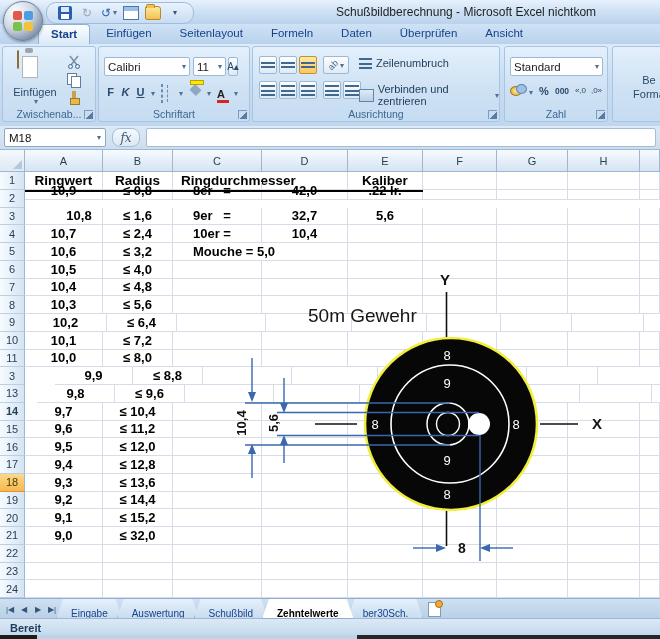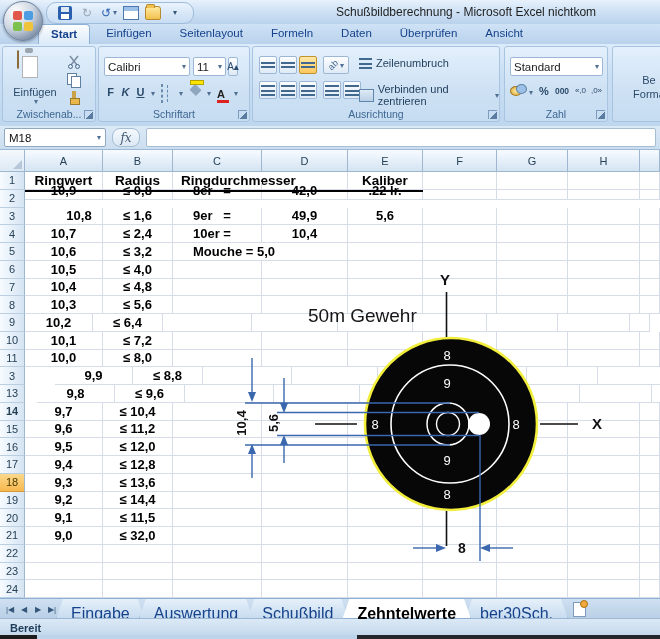--- a/index.html
+++ b/index.html
@@ -134,21 +134,21 @@
 
   
   #diagram{left:230px;top:108px;width:430px;height:320px;}
 
   
   #tabbar{left:0;top:598px;width:660px;height:20px;background:linear-gradient(#cfe0f1,#b9cfe6);
     border-top:1px solid #8eb0d4;display:flex;align-items:stretch;}
   #navbtns{display:flex;align-items:center;gap:2px;padding:0 4px;}
   .navbtn{font-size:8px;color:#33567a;width:12px;text-align:center;}
   #sheettabs{display:flex;align-items:stretch;}
-  .stab{padding:12px 14px 2px;font-size:16px;color:#15428b;
+  .stab{padding:12px 14px 2px;font-size:10px;color:#15428b;
     background:linear-gradient(#e6f0fa,#c8dcf0);border:1px solid #8db0d3;border-top:none;
     clip-path:polygon(7px 0,calc(100% - 7px) 0,100% 100%,0 100%);
     margin-left:-6px;display:flex;align-items:center;}
   .stab.active{background:#fff;font-weight:bold;color:#000;z-index:2;}
   #addsheet{width:22px;display:flex;align-items:center;justify-content:center;}
   .i-sheetadd{width:11px;height:13px;background:#fff;border:1px solid #7d9cbd;position:relative;}
   .i-sheetadd::after{content:"";position:absolute;right:-3px;top:-3px;width:6px;height:6px;
     background:#f0a93c;border-radius:50%;border:1px solid #b07010;}
 
   
@@ -384,21 +384,21 @@
         <div class="cell" style="width: 75px; height: 17.75px;">.22 lr.</div>
         <div class="cell" style="width: 74px; height: 17.75px;"></div>
         <div class="cell" style="width: 71px; height: 17.75px;"></div>
         <div class="cell" style="width: 72px; height: 17.75px;"></div>
         <div class="cell" style="width: 20px; height: 17.75px;"></div>
       </div>
       <div class="grid-row" style="top: 57.5px;">
         <div class="cell" style="width: 78px; height: 17.75px; padding-left: 31px;">10,8</div>
         <div class="cell" style="width: 70px; height: 17.75px;">≤ 1,6</div>
         <div class="cell left" style="width: 89px; height: 17.75px;">9er&nbsp;&nbsp;&nbsp;=</div>
-        <div class="cell" style="width: 86px; height: 17.75px;">49,9</div>
+        <div class="cell" style="width: 86px; height: 17.75px;">32,7</div>
         <div class="cell" style="width: 75px; height: 17.75px;">5,6</div>
         <div class="cell" style="width: 74px; height: 17.75px;"></div>
         <div class="cell" style="width: 71px; height: 17.75px;"></div>
         <div class="cell" style="width: 72px; height: 17.75px;"></div>
         <div class="cell" style="width: 20px; height: 17.75px;"></div>
       </div>
       <div class="grid-row" style="top: 75.25px;">
         <div class="cell" style="width: 78px; height: 17.75px;">10,7</div>
         <div class="cell" style="width: 70px; height: 17.75px;">≤ 2,4</div>
         <div class="cell left" style="width: 89px; height: 17.75px;">10er&nbsp;=</div>
@@ -446,21 +446,21 @@
         <div class="cell" style="width: 70px; height: 17.75px;">≤ 5,6</div>
         <div class="cell" style="width: 89px; height: 17.75px;"></div>
         <div class="cell" style="width: 86px; height: 17.75px;"></div>
         <div class="cell" style="width: 75px; height: 17.75px;"></div>
         <div class="cell" style="width: 74px; height: 17.75px;"></div>
         <div class="cell" style="width: 71px; height: 17.75px;"></div>
         <div class="cell" style="width: 72px; height: 17.75px;"></div>
         <div class="cell" style="width: 20px; height: 17.75px;"></div>
       </div>
       <div class="grid-row" style="top: 164px;">
-        <div class="cell" style="width: 68px; height: 17.75px;">10,2</div>
+        <div class="cell" style="width: 82px; height: 17.75px;">10,2</div>
         <div class="cell" style="width: 70px; height: 17.75px;">≤ 6,4</div>
         <div class="cell" style="width: 89px; height: 17.75px;"></div>
         <div class="cell" style="width: 86px; height: 17.75px;"></div>
         <div class="cell" style="width: 75px; height: 17.75px;"></div>
         <div class="cell" style="width: 74px; height: 17.75px;"></div>
         <div class="cell" style="width: 71px; height: 17.75px;"></div>
         <div class="cell" style="width: 72px; height: 17.75px;"></div>
         <div class="cell" style="width: 20px; height: 17.75px;"></div>
       </div>
       <div class="grid-row" style="top: 181.75px;">
@@ -568,21 +568,21 @@
         <div class="cell" style="width: 89px; height: 17.75px;"></div>
         <div class="cell" style="width: 86px; height: 17.75px;"></div>
         <div class="cell" style="width: 75px; height: 17.75px;"></div>
         <div class="cell" style="width: 74px; height: 17.75px;"></div>
         <div class="cell" style="width: 71px; height: 17.75px;"></div>
         <div class="cell" style="width: 72px; height: 17.75px;"></div>
         <div class="cell" style="width: 20px; height: 17.75px;"></div>
       </div>
       <div class="grid-row" style="top: 359.25px;">
         <div class="cell" style="width: 78px; height: 17.75px;">9,1</div>
-        <div class="cell" style="width: 70px; height: 17.75px;">≤ 11,5</div>
+        <div class="cell" style="width: 70px; height: 17.75px;">≤ 15,2</div>
         <div class="cell" style="width: 89px; height: 17.75px;"></div>
         <div class="cell" style="width: 86px; height: 17.75px;"></div>
         <div class="cell" style="width: 75px; height: 17.75px;"></div>
         <div class="cell" style="width: 74px; height: 17.75px;"></div>
         <div class="cell" style="width: 71px; height: 17.75px;"></div>
         <div class="cell" style="width: 72px; height: 17.75px;"></div>
         <div class="cell" style="width: 20px; height: 17.75px;"></div>
       </div>
       <div class="grid-row" style="top: 377px;">
         <div class="cell" style="width: 78px; height: 17.75px;">9,0</div>

